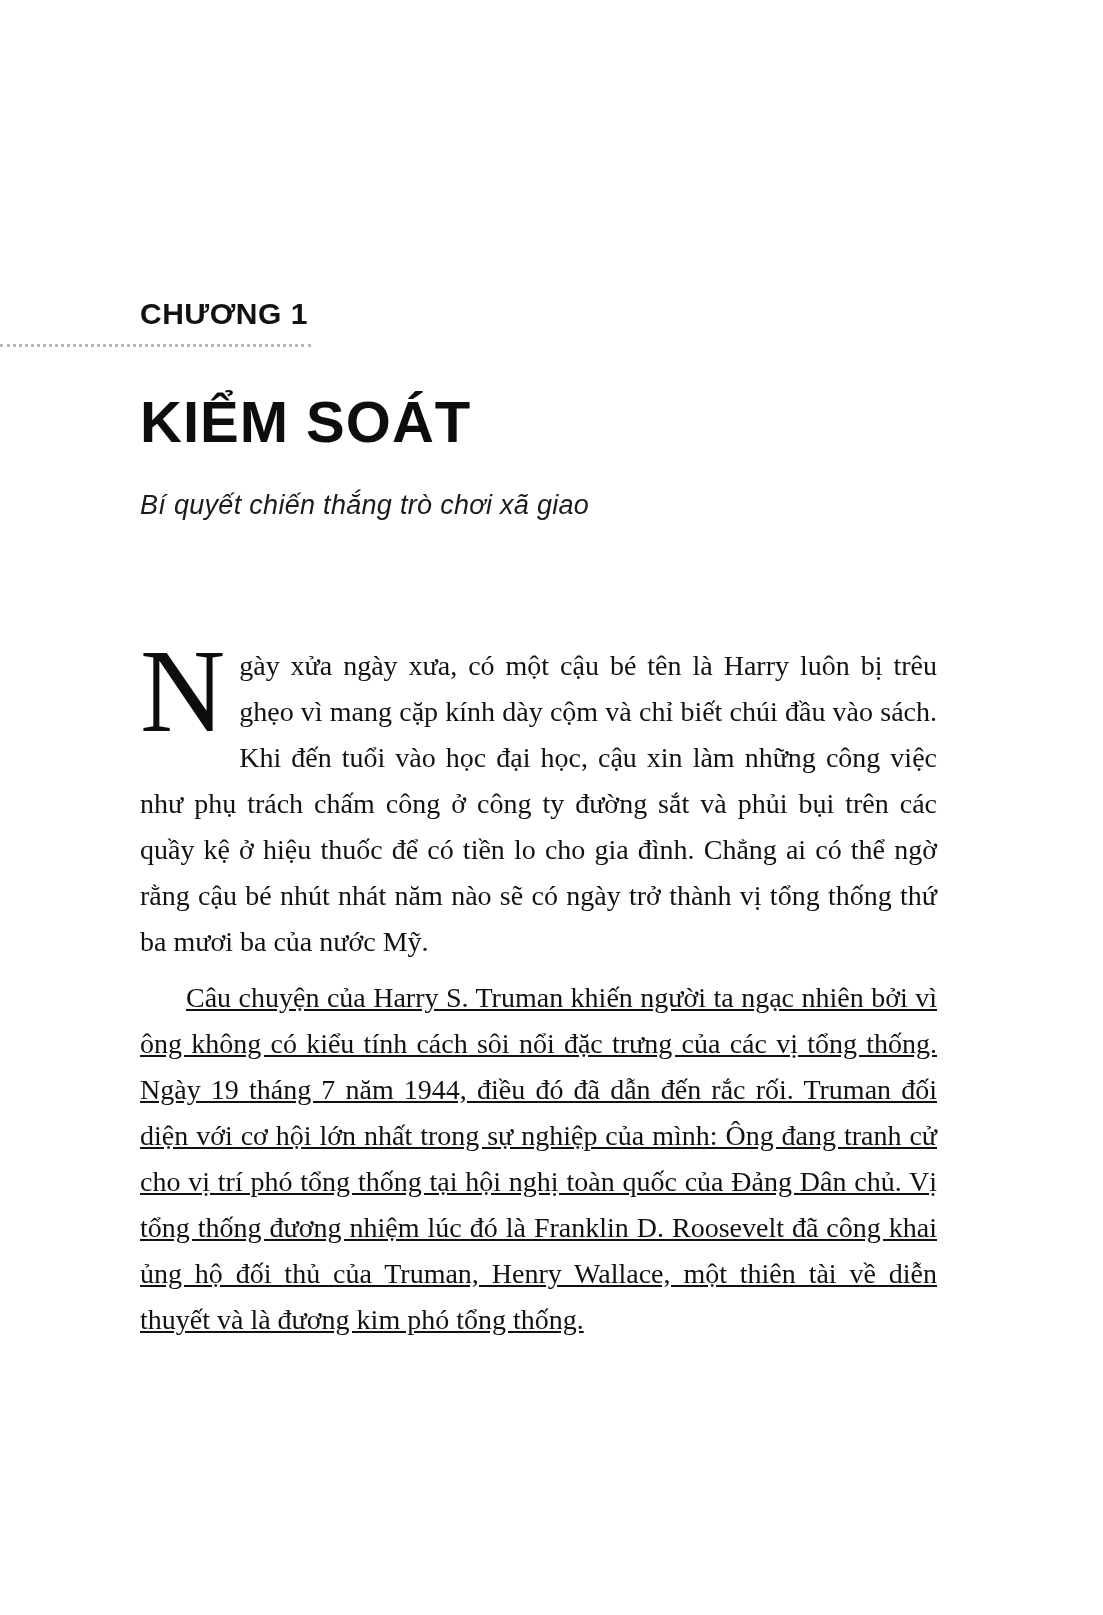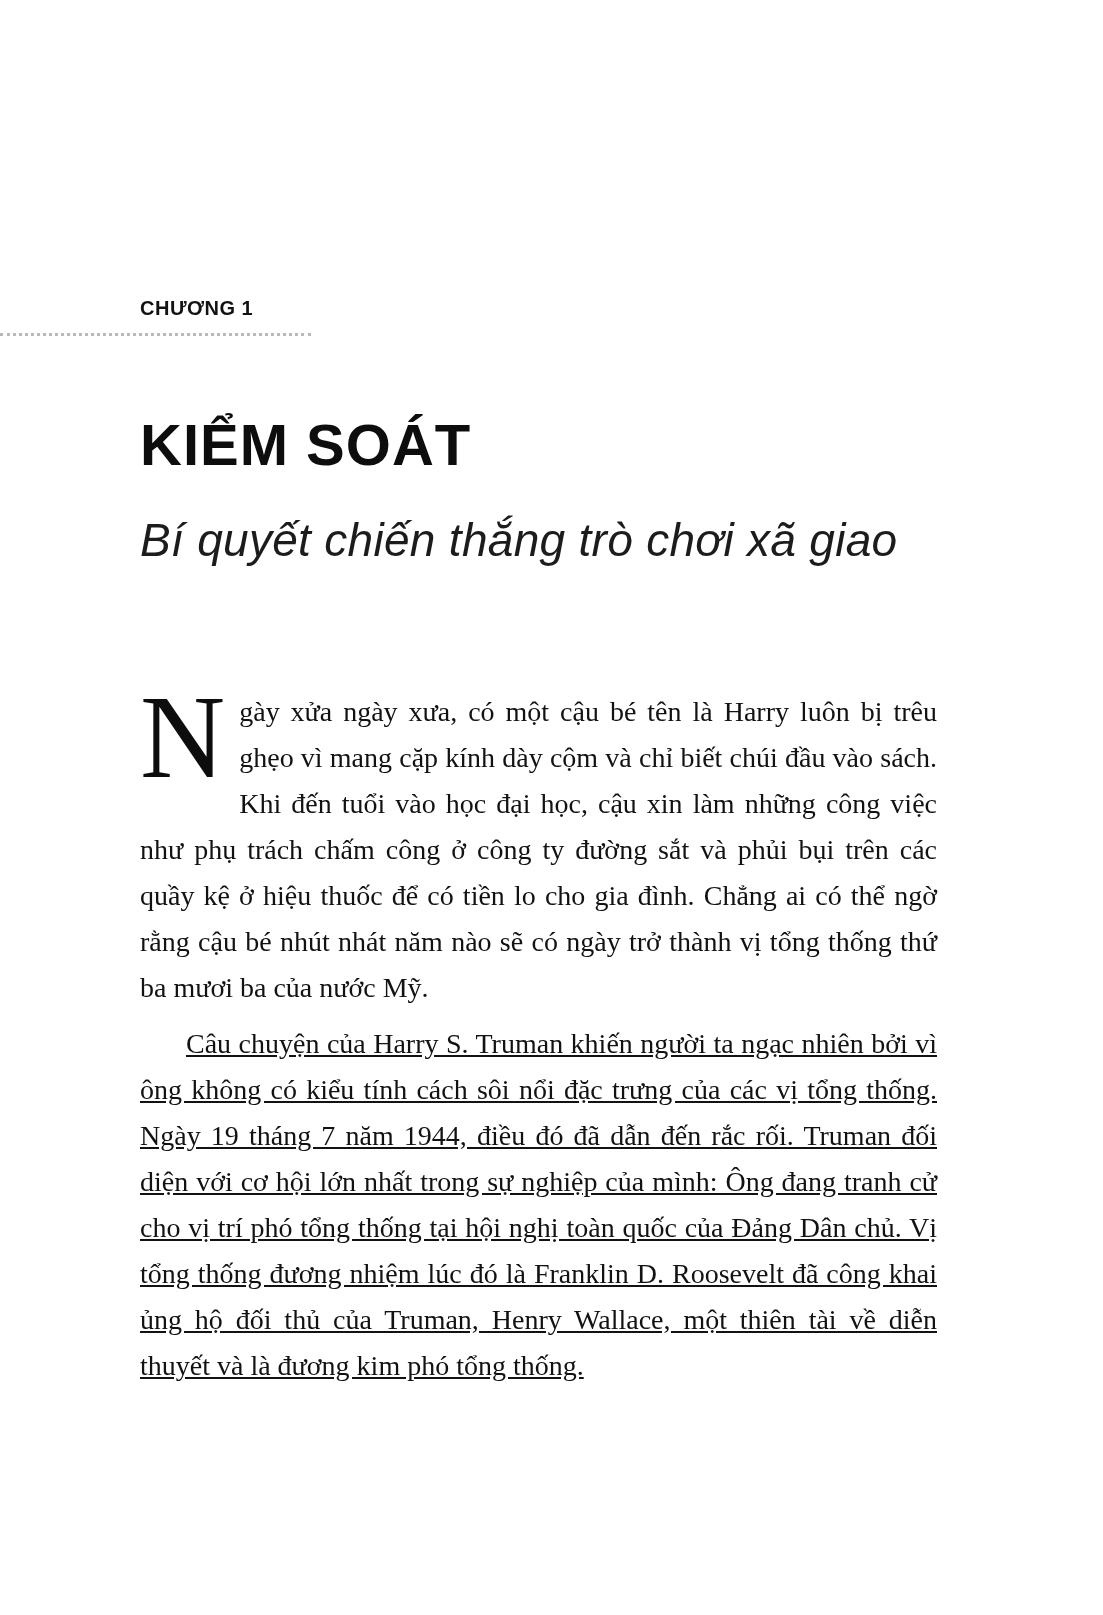--- a/index.html
+++ b/index.html
@@ -24,46 +24,46 @@
     background: #ffffff;
   }
   .content {
     margin-left: 140px;
     width: 797px;
     padding-top: 297px;
   }
   .chapter-label {
     font-family: "Liberation Sans", sans-serif;
     font-weight: 700;
-    font-size: 20px;
+    font-size: 30px;
     letter-spacing: 0.5px;
     color: #121212;
   }
   .dotted-rule {
     height: 0;
     border-top: 3px dotted #b9b9b9;
     width: 311px;
     margin-left: -140px;
     margin-top: 13px;
   }
   .chapter-title {
-    margin-top: 80px;
+    margin-top: 46px;
     font-family: "Liberation Sans", sans-serif;
     font-weight: 700;
     font-size: 58px;
     letter-spacing: 1px;
     line-height: 1.0;
     color: #0d0d0d;
   }
   .chapter-subtitle {
     margin-top: 16px;
     font-family: "Liberation Sans", sans-serif;
     font-style: italic;
     font-weight: 400;
-    font-size: 46px;
+    font-size: 27px;
     letter-spacing: 0.3px;
     color: #1c1c1c;
   }
   .body-text {
     margin-top: 122px;
     font-size: 28px;
     line-height: 46px;
     text-align: justify;
     color: #121212;
   }

